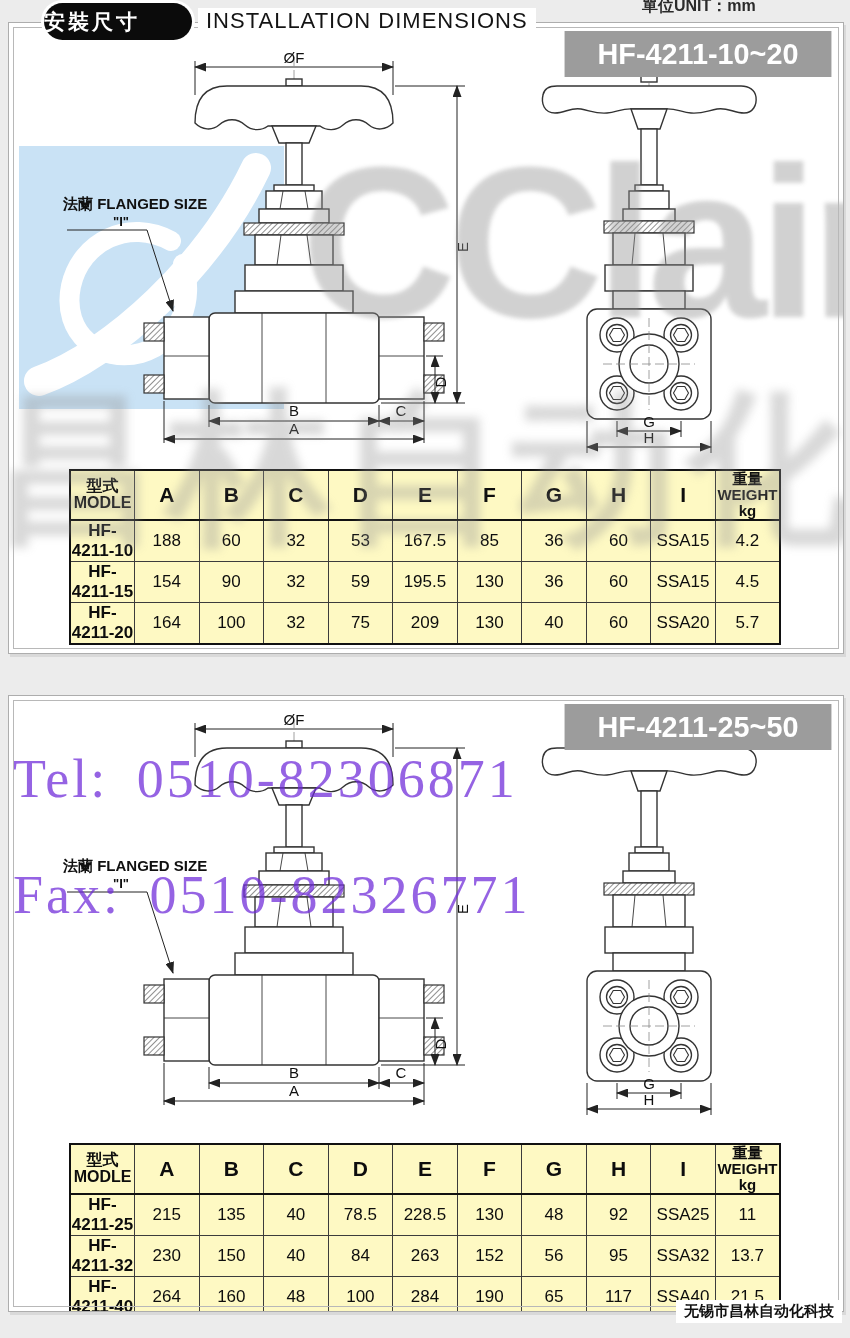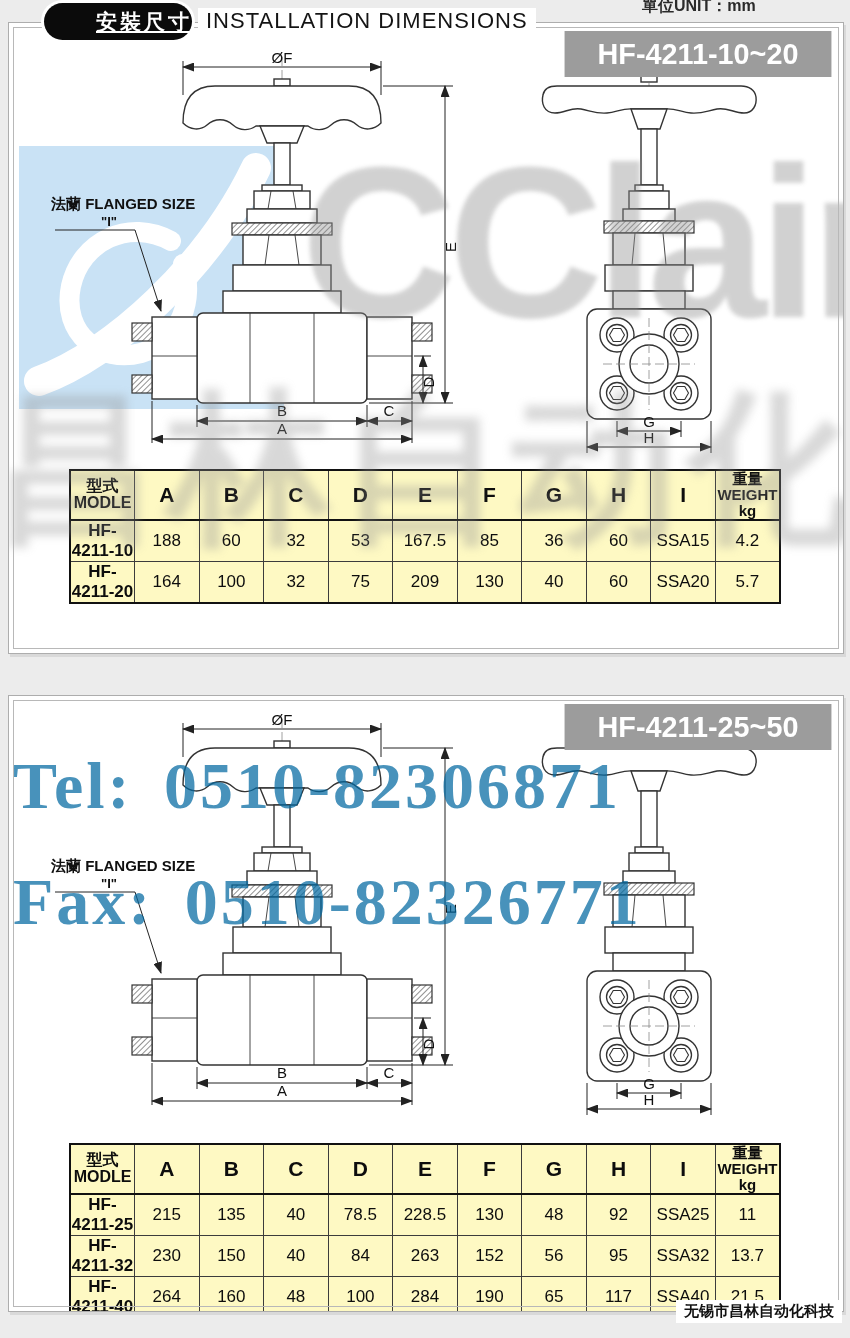--- a/index.html
+++ b/index.html
@@ -15,21 +15,21 @@
     content:"";position:absolute;inset:4px;border:1px solid #b8b8b8;
     pointer-events:none;z-index:5;
   }
   #panel1{top:22px;height:630px;}
   #panel2{top:695px;height:615px;}
 
   .title-badge{
     position:absolute;left:44px;top:3px;width:148px;height:37px;z-index:10;
     background:#0b0b0b;border-radius:19px;box-shadow:0 0 0 3px #fff;
     color:#fff;font-size:21px;font-weight:bold;letter-spacing:3px;
-    line-height:37px;text-align:right;text-decoration:underline;
+    line-height:37px;text-align:left;
   }
   .main-title{
     position:absolute;left:198px;top:8px;z-index:10;background:#ffffff;
     padding:0 8px;font-size:22px;font-weight:normal;color:#141414;letter-spacing:1px;
   }
   .unit-label{
     position:absolute;left:642px;top:-4px;z-index:10;
     font-size:16px;font-weight:600;color:#2a2a2a;
   }
   .series-badge{
@@ -46,29 +46,29 @@
   .wm-blue-square{position:absolute;left:10px;top:123px;width:265px;height:263px;
     background:#c9e2f5;z-index:1;}
   .wm-blue-square svg{width:100%;height:100%;}
   .wm-cclair{position:absolute;left:292px;top:96px;z-index:4;
     font-size:215px;font-weight:bold;letter-spacing:-8px;color:#8f8f8f;
     opacity:.40;filter:blur(2px);white-space:nowrap;pointer-events:none;}
   .wm-cn{position:absolute;left:-15px;top:336px;z-index:4;
     font-size:165px;font-weight:bold;letter-spacing:8px;color:#8f8f8f;
     opacity:.34;filter:blur(5px);white-space:nowrap;pointer-events:none;}
   .wm-tel,.wm-fax{position:absolute;left:4px;z-index:4;white-space:nowrap;
-    font-family:"Liberation Serif",serif;font-size:66px;color:#0369a1;
-    opacity:.72;letter-spacing:3px;word-spacing:12px;pointer-events:none;font-weight:bold;}
+    font-family:"Liberation Serif",serif;font-size:54px;color:#6d28d9;
+    opacity:.72;letter-spacing:3px;word-spacing:12px;pointer-events:none;}
   .wm-tel{top:52px;} .wm-fax{top:168px;}
 
   
   .drawset{position:absolute;left:0;top:0;width:100%;height:100%;z-index:2;}
   .drawset-holder{position:absolute;left:0;top:-11px;width:100%;height:100%;z-index:2;}
   .dwg{position:absolute;}
-  .dwg-front{left:38px;top:28px;width:430px;height:400px;}
+  .dwg-front{left:50px;top:28px;width:430px;height:400px;}
   .dwg-side{left:520px;top:28px;width:250px;height:400px;}
   .dwg svg{width:100%;height:100%;overflow:visible;}
   .ln{stroke:#333;stroke-width:1.4;fill:none;}
   .fillw{fill:#fff;stroke:#333;stroke-width:1.4;}
   .hatchf{fill:url(#hatch);stroke:#333;stroke-width:1.2;}
   .thin{stroke:#333;stroke-width:.9;fill:none;}
   .dim{stroke:#222;stroke-width:1;fill:none;}
   .ctr{stroke:#888;stroke-width:.8;stroke-dasharray:9 4;fill:none;}
   svg text{font-family:"Liberation Sans",sans-serif;font-size:15px;fill:#101010;}
   svg text.note{font-size:15px;font-weight:bold;}
@@ -293,20 +293,33 @@
             <td>32</td>
             <td>53</td>
             <td>167.5</td>
             <td>85</td>
             <td>36</td>
             <td>60</td>
             <td>SSA15</td>
             <td>4.2</td>
           </tr>
           <tr>
+            <td>HF-4211-15</td>
+            <td>154</td>
+            <td>90</td>
+            <td>32</td>
+            <td>59</td>
+            <td>195.5</td>
+            <td>130</td>
+            <td>36</td>
+            <td>60</td>
+            <td>SSA15</td>
+            <td>4.5</td>
+          </tr>
+          <tr>
             <td>HF-4211-20</td>
             <td>164</td>
             <td>100</td>
             <td>32</td>
             <td>75</td>
             <td>209</td>
             <td>130</td>
             <td>40</td>
             <td>60</td>
             <td>SSA20</td>

